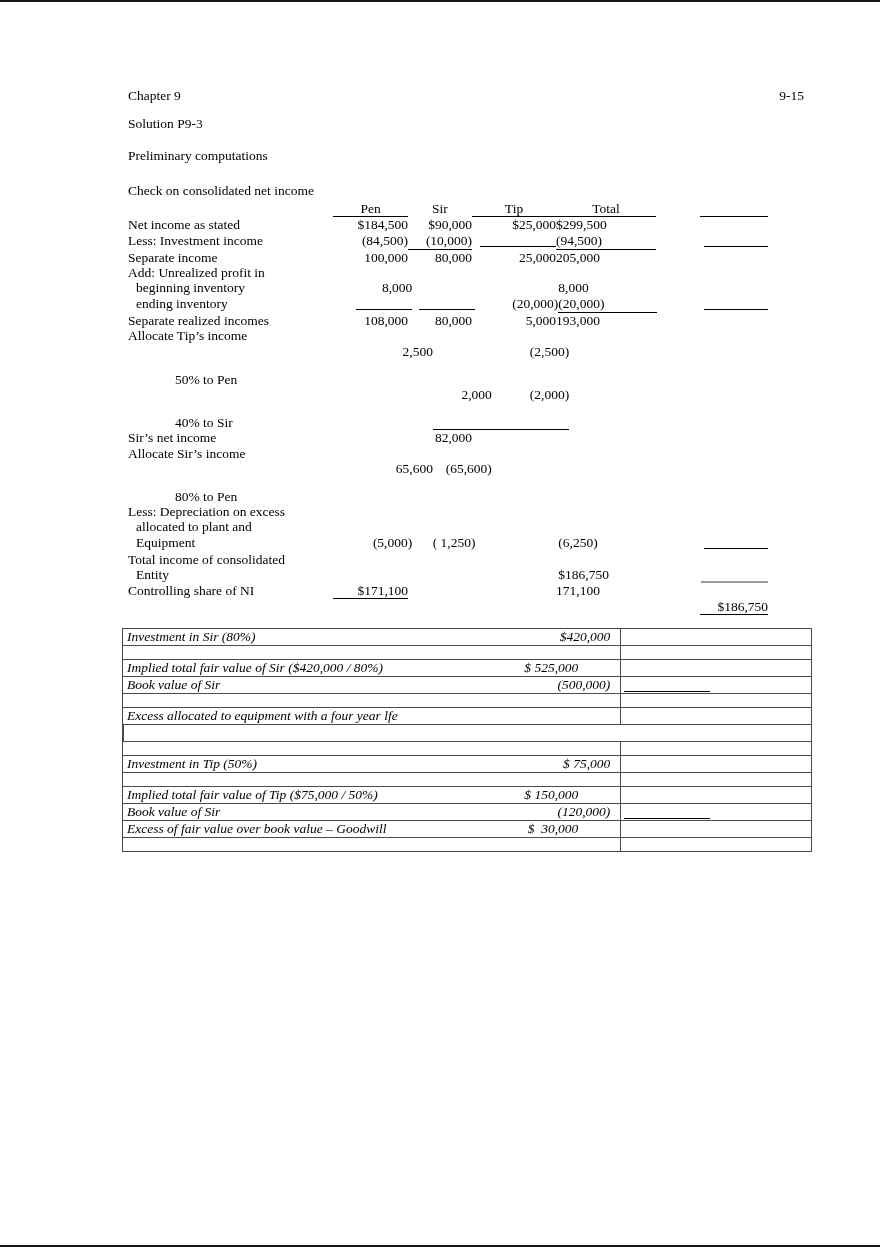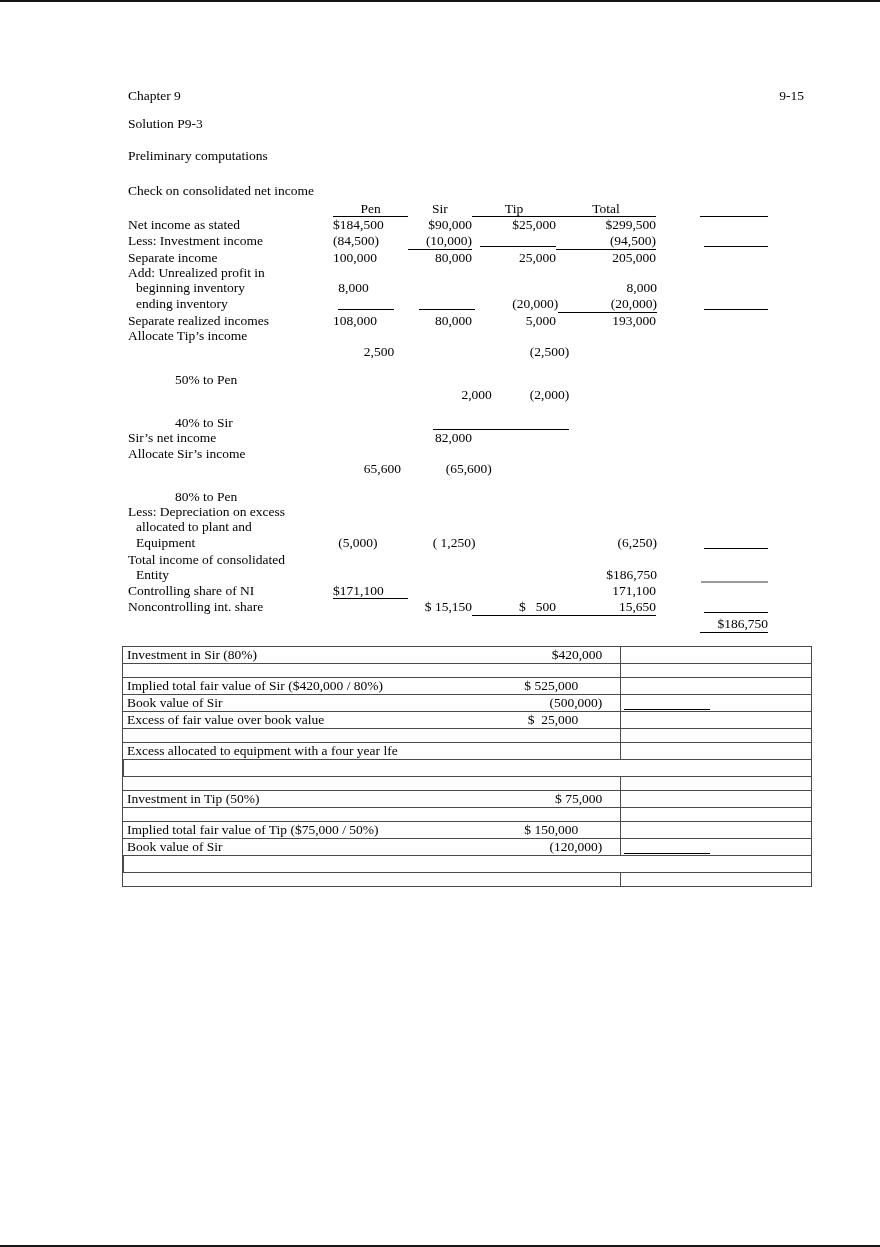--- a/index.html
+++ b/index.html
@@ -14,45 +14,45 @@
   .hdr{display:flex;justify-content:space-between;width:676px;}
   .sol{margin-top:12px;}
   .sec{margin-top:16px;}
   .check{margin-top:19px;}
   p{margin:0;}
 
   
   .inc{width:640px;margin-top:2px;}
   .inc-row{display:flex;line-height:15.3px;white-space:pre;}
   .cl{width:205px;}
-  .cp{width:75px;}
+  .cp{width:75px;text-align:right;}
   .cs{width:64px;text-align:right;}
   .ct{width:84px;text-align:right;}
-  .cto{width:100px;text-align:right;}
+  .cto{width:100px;text-align:left;}
   .cx{width:68px;margin-left:44px;text-align:right;}
   .hc{text-align:center;}
   .u{border-bottom:1px solid #000;}
   .gline{border-bottom:2px solid #9a9a9a;}
   .ub{display:inline-block;width:56px;border-bottom:1px solid #000;height:13px;}
   .ub.w{width:76px;}
   .ub.x{width:64px;}
   .ind1{padding-left:8px;}
   .ind2{padding-left:47px;margin-top:28px;}
 
   
   .alloc{margin-top:13px;margin-left:-6px;width:688px;border:1px solid #4a4a4a;}
   .a-row{display:flex;border-bottom:1px solid #4a4a4a;line-height:16px;min-height:16px;}
   .a-row:last-child{border-bottom:none;}
   .a-row.blank{min-height:13px;line-height:13px;}
-  .a-main{width:498px;display:flex;}
+  .a-main{width:498px;display:flex;font-style:italic;}
   .a-label{flex:1;padding-left:4px;white-space:pre;}
   .a-label.ind{padding-left:18px;}
   .a-amt{white-space:pre;}
   .a-amt.pa{margin-right:42px;}
-  .a-amt.pb{margin-right:18px;}
+  .a-amt.pb{margin-right:10px;}
   .a-right{width:190px;border-left:1px solid #4a4a4a;position:relative;}
   .rl{position:absolute;left:3px;bottom:1px;width:86px;border-bottom:1px solid #000;height:0;}
 </style>
 </head>
 <body>
 
 <div class="page">
 
   <div class="hdr">
     <span>Chapter 9</span>
@@ -209,28 +209,20 @@
 
     <div class="inc-row">
       <div class="cl">Controlling share of NI</div>
       <div class="cp u">$171,100</div>
       <div class="cs"></div>
       <div class="ct"></div>
       <div class="cto">171,100</div>
       <div class="cx"></div>
     </div>
 
-    <div class="inc-row">
-      <div class="cl">Noncontrolling int. share</div>
-      <div class="cp"></div>
-      <div class="cs">$ 15,150</div>
-      <div class="ct u">$   500</div>
-      <div class="cto u">15,650</div>
-      <div class="cx"><span class="ub x"></span></div>
-    </div>
 
     <div class="inc-row">
       <div class="cl"></div>
       <div class="cp"></div>
       <div class="cs"></div>
       <div class="ct"></div>
       <div class="cto"></div>
       <div class="cx u">$186,750</div>
     </div>
 
@@ -262,27 +254,20 @@
     <div class="a-row">
       <div class="a-main">
         <span class="a-label">Book value of Sir</span>
         <span class="a-amt pb">(500,000)</span>
       </div>
       <div class="a-right">
           <span class="rl"></span>
         </div>
     </div>
 
-    <div class="a-row">
-      <div class="a-main">
-        <span class="a-label">Excess of fair value over book value</span>
-        <span class="a-amt pa">$  25,000</span>
-      </div>
-      <div class="a-right"></div>
-    </div>
 
     <div class="a-row blank">
       <div class="a-main"></div>
       <div class="a-right"></div>
     </div>
 
     <div class="a-row">
       <div class="a-main">
         <span class="a-label">Excess allocated to equipment with a four year lfe</span>
       </div>
@@ -323,20 +308,24 @@
       <div class="a-main">
         <span class="a-label">Book value of Sir</span>
         <span class="a-amt pb">(120,000)</span>
       </div>
       <div class="a-right">
           <span class="rl"></span>
         </div>
     </div>
 
     <div class="a-row">
+      <div class="a-main">
+        <span class="a-label">Excess of fair value over book value – Goodwill</span>
+        <span class="a-amt pa">$  30,000</span>
+      </div>
       <div class="a-right"></div>
     </div>
 
     <div class="a-row blank">
       <div class="a-main"></div>
       <div class="a-right"></div>
     </div>
 
   </div>
 

